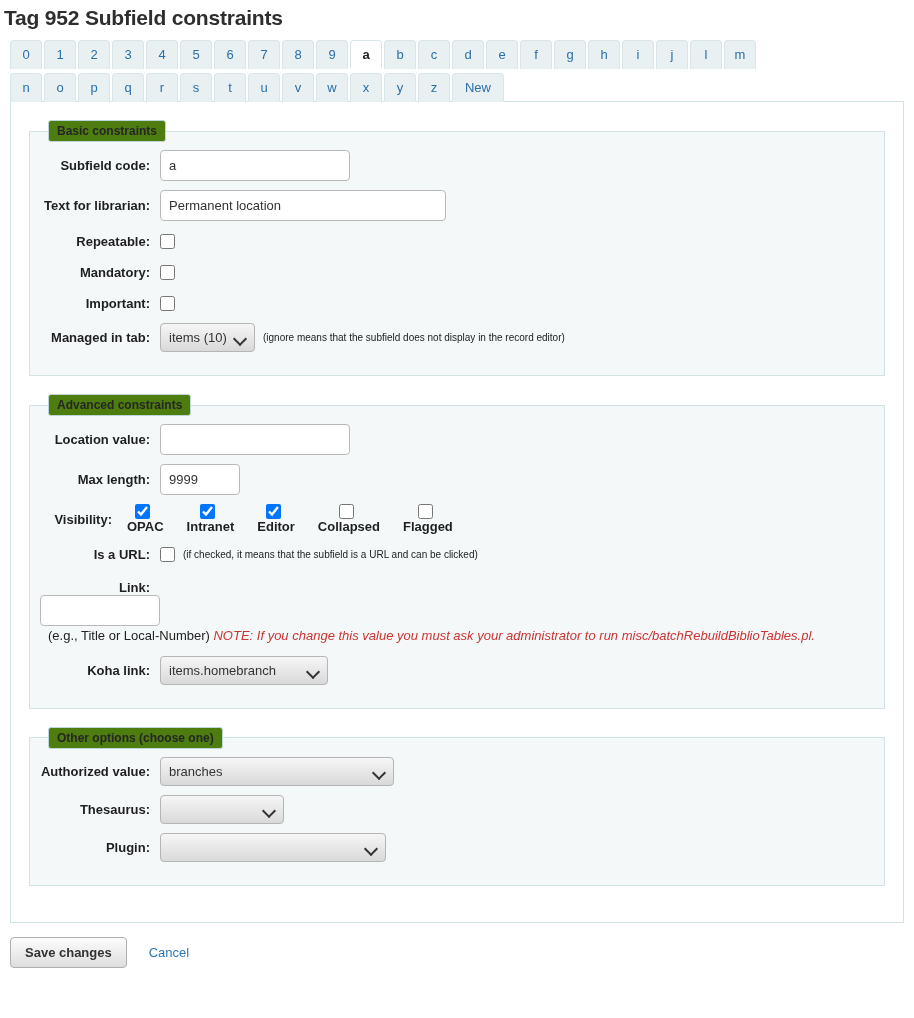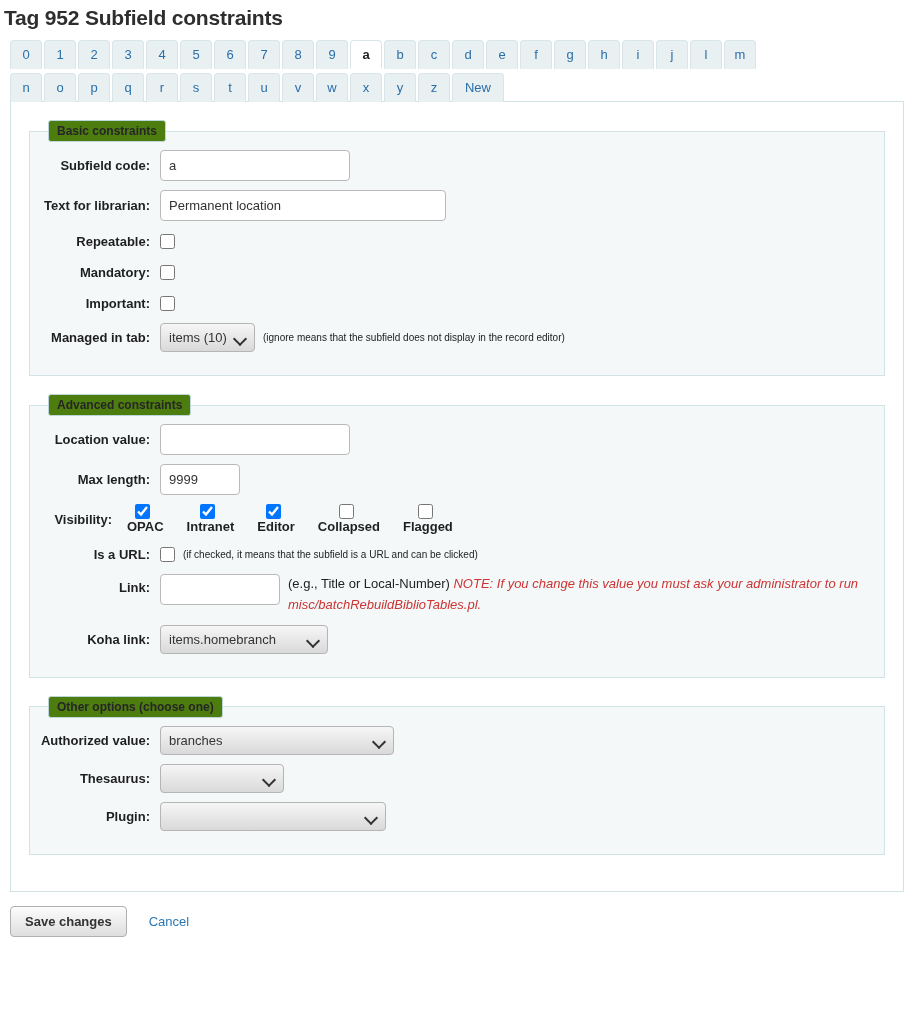--- a/index.html
+++ b/index.html
@@ -94,21 +94,21 @@
     font-size: 12px;
     font-weight: bold;
     color: #262626;
   }
   .rowline {
     display: flex;
     align-items: center;
     margin: 0 0 9px 0;
     min-height: 22px;
   }
-  .rowline.top { align-items: flex-start; }
+  .rowline.top { align-items: flex-start; flex-direction: column; }
   .lbl {
     width: 120px;
     min-width: 120px;
     text-align: right;
     padding-right: 10px;
     font-weight: bold;
     font-size: 13px;
     color: #1f1f1f;
   }
   .lbl.w80 { width: 82px; min-width: 82px; }

